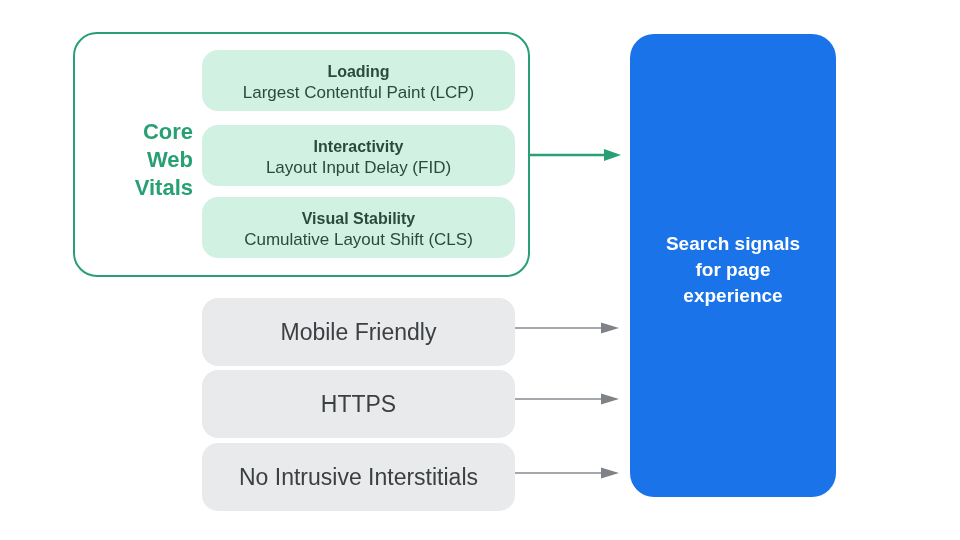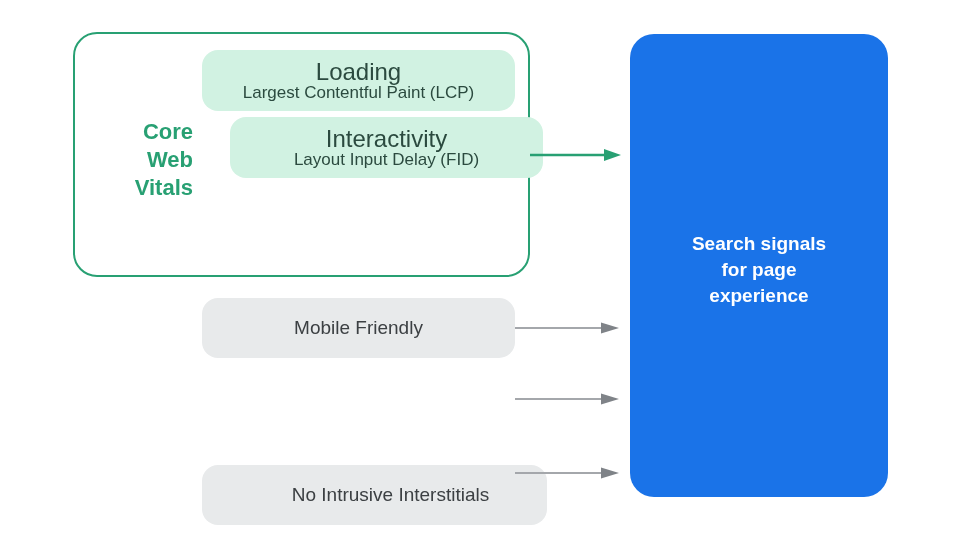--- a/index.html
+++ b/index.html
@@ -48,70 +48,70 @@
     width: 313px; height: 61px;
     background: var(--green-fill);
     border-radius: 16px;
     display: flex;
     flex-direction: column;
     align-items: center;
     justify-content: center;
     box-sizing: border-box;
   }
   .metric-1 { top: 50px; }
-  .metric-2 { top: 117px; margin-left: 28px; }
+  .metric-2 { top: 125px; }
   .metric-3 { top: 197px; }
   .metric .title {
-    font-size: 24px;
-    font-weight: 400;
+    font-size: 16px;
+    font-weight: 700;
     line-height: 23px;
     color: var(--green-text);
   }
   .metric .subtitle {
     font-size: 17px;
     font-weight: 400;
     line-height: 16px;
     margin-top: 2px;
     color: var(--green-text);
   }
 
   
   .signal {
     position: absolute;
     left: 202px;
-    width: 313px; height: 60px;
+    width: 313px; height: 68px;
     background: var(--gray-fill);
     border-radius: 16px;
     display: flex;
     align-items: center;
     justify-content: center;
-    font-size: 19px;
+    font-size: 23px;
     color: var(--gray-text);
   }
   .signal-1 { top: 298px; }
   .signal-2 { top: 370px; }
-  .signal-3 { top: 465px; padding-left: 32px; }
+  .signal-3 { top: 443px; }
 
   
   .arrow { position: absolute; display: block; }
   .arrow-green { left: 530px; top: 147px; }
   .arrow-green line { stroke: var(--green); stroke-width: 2.5; }
   .arrow-green polygon { fill: var(--green); }
   .arrow-gray { left: 515px; }
   .arrow-gray-1 { top: 320px; }
   .arrow-gray-2 { top: 391px; }
   .arrow-gray-3 { top: 465px; }
   .arrow-gray line { stroke: var(--gray-arrow-line); stroke-width: 2; }
   .arrow-gray polygon { fill: var(--gray-arrow-head); }
 
   
   .result-box {
     position: absolute;
     left: 630px; top: 34px;
-    width: 258px; height: 463px;
+    width: 206px; height: 463px;
     background: var(--blue);
     border-radius: 24px;
     display: flex;
     align-items: center;
     justify-content: center;
   }
   .result-label {
     text-align: center;
     color: var(--blue-text);
     font-size: 19px;
@@ -129,28 +129,35 @@
   <div class="cwv-label">Core<br>Web<br>Vitals</div>
 
   <div class="metric metric-1">
     <div class="title">Loading</div>
     <div class="subtitle">Largest Contentful Paint (LCP)</div>
   </div>
   <div class="metric metric-2">
     <div class="title">Interactivity</div>
     <div class="subtitle">Layout Input Delay (FID)</div>
   </div>
+  <div class="metric metric-3">
+    <div class="title">Visual Stability</div>
+    <div class="subtitle">Cumulative Layout Shift (CLS)</div>
+  </div>
 
   <svg class="arrow arrow-green" width="92" height="16" viewBox="0 0 92 16">
     <line x1="0" y1="8" x2="76" y2="8"></line>
     <polygon points="74,2 91,8 74,14"></polygon>
   </svg>
 
   <div class="signal signal-1">
     <span>Mobile Friendly</span>
+  </div>
+  <div class="signal signal-2">
+    <span>HTTPS</span>
   </div>
   <div class="signal signal-3">
     <span>No Intrusive Interstitials</span>
   </div>
 
   <svg class="arrow arrow-gray arrow-gray-1" width="105" height="16" viewBox="0 0 105 16">
     <line x1="0" y1="8" x2="88" y2="8"></line>
     <polygon points="86,2.5 104,8 86,13.5"></polygon>
   </svg>
   <svg class="arrow arrow-gray arrow-gray-2" width="105" height="16" viewBox="0 0 105 16">

